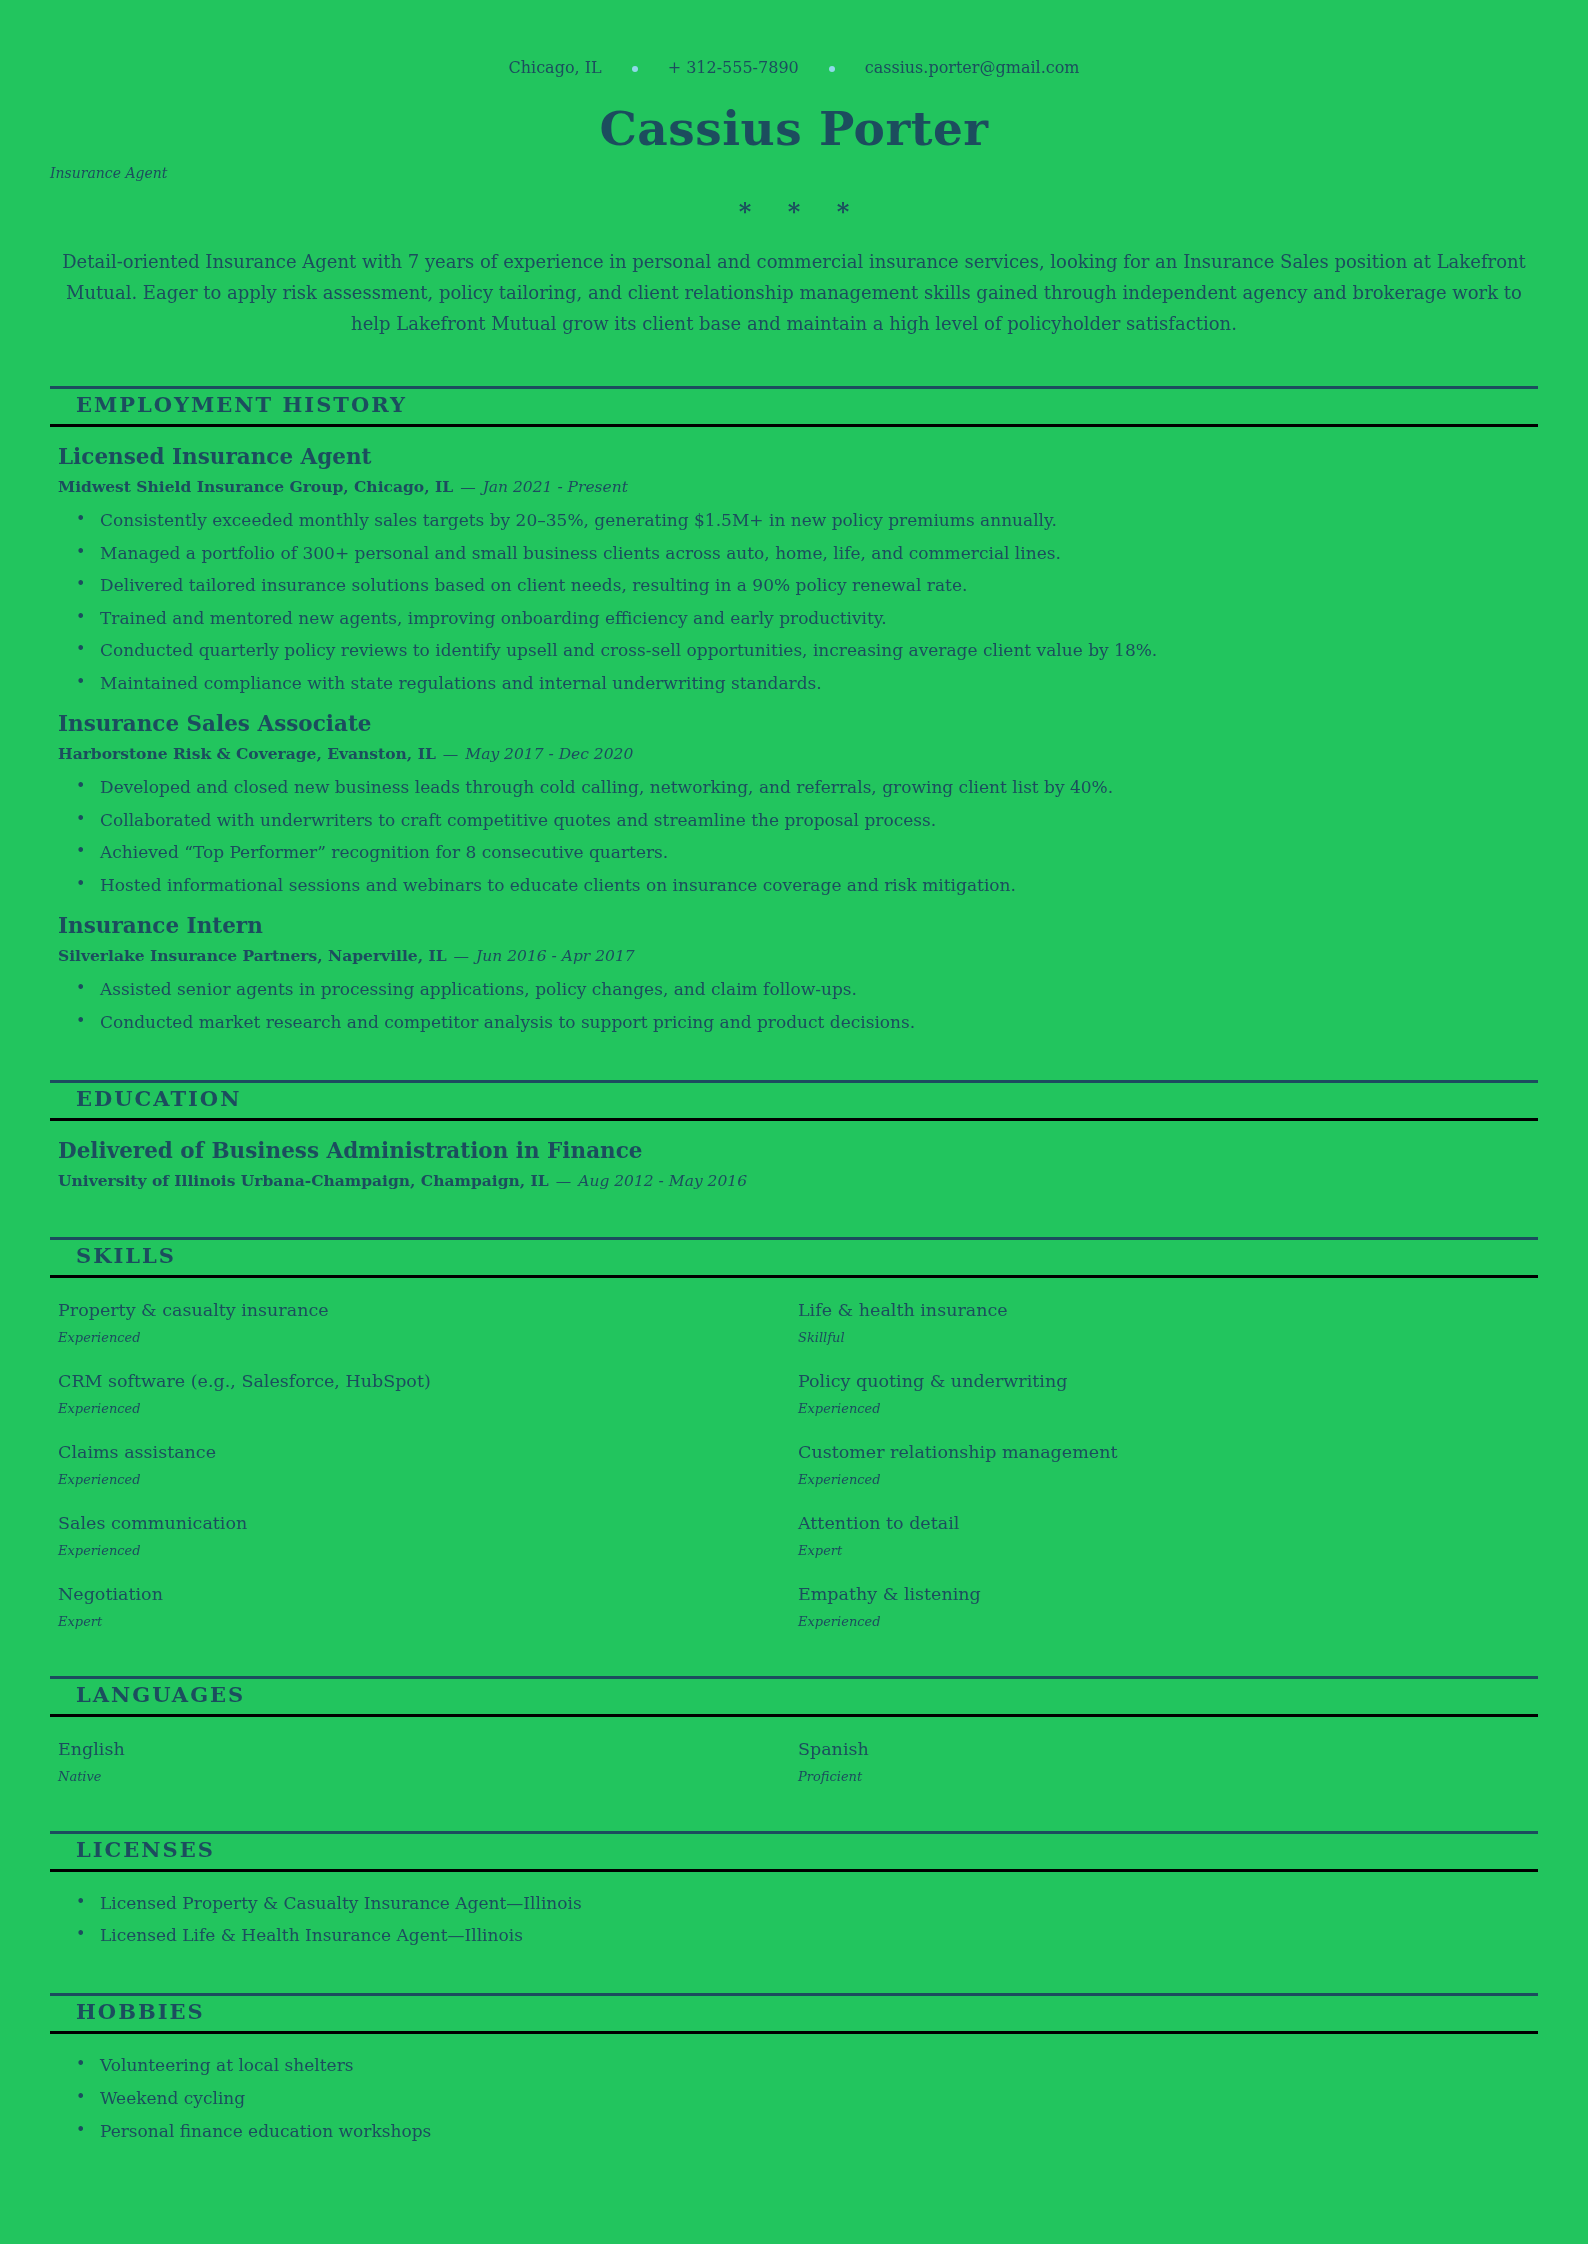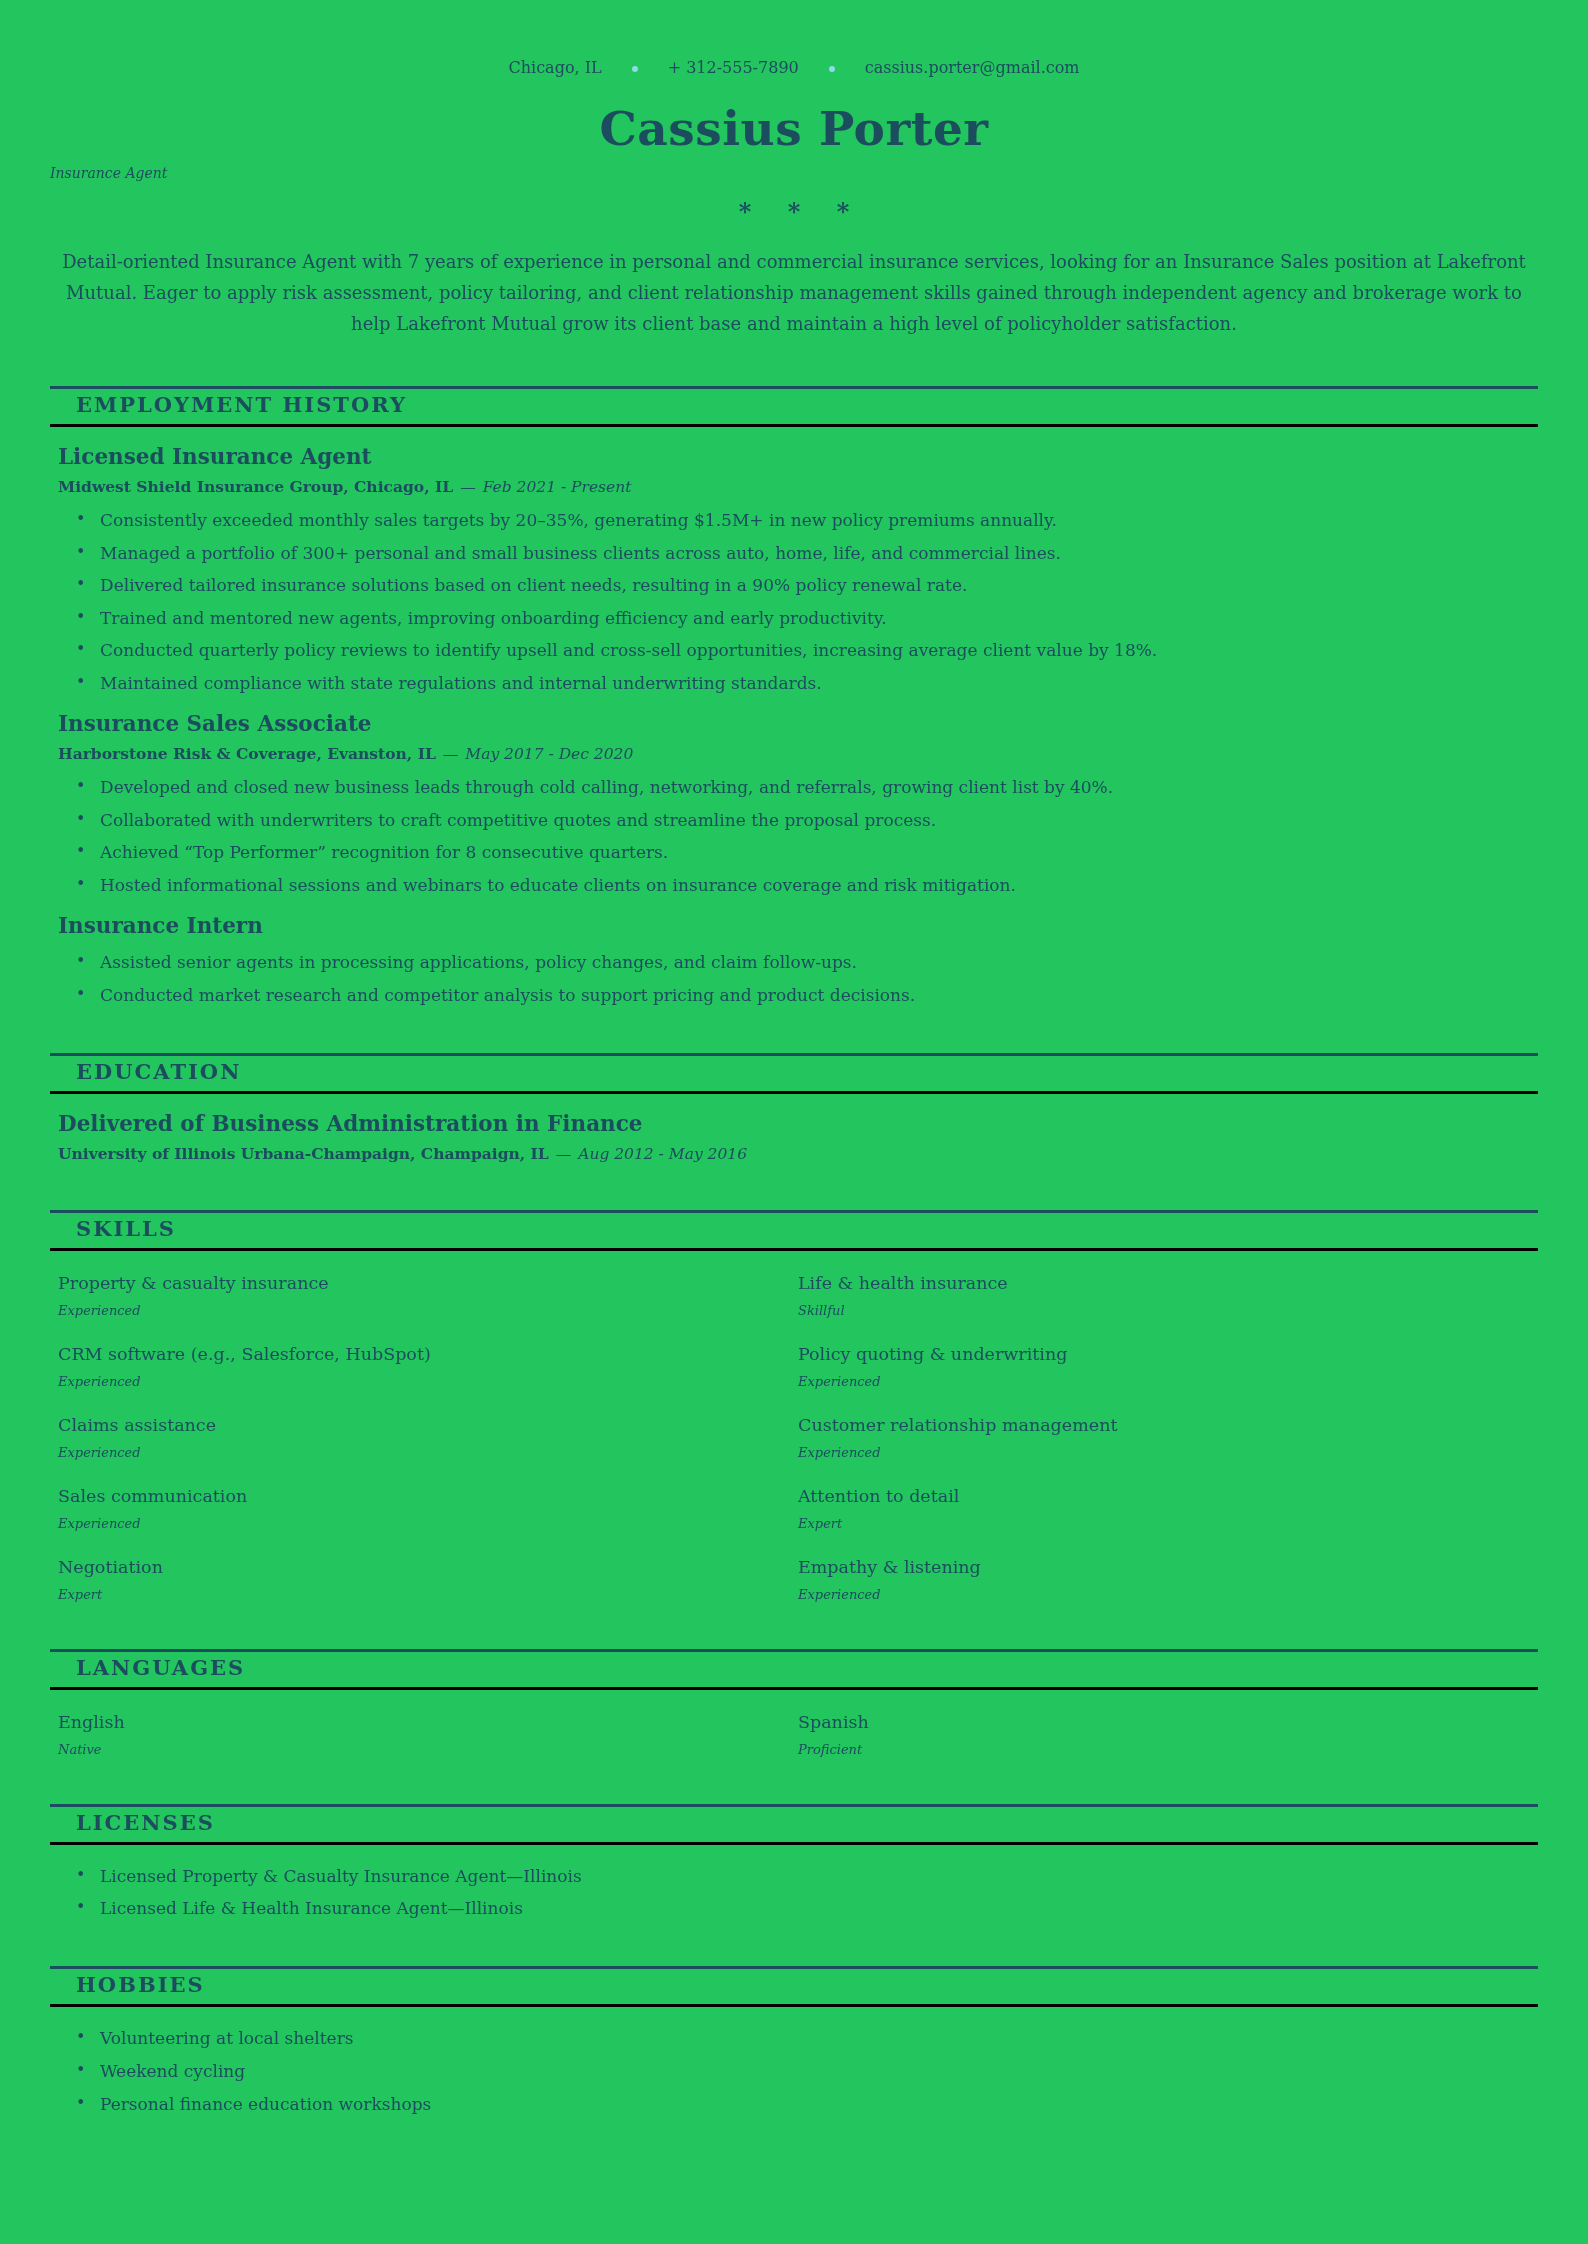--- a/index.html
+++ b/index.html
@@ -71,21 +71,21 @@
   <p class="summary">Detail-oriented Insurance Agent with 7 years of experience in personal and commercial insurance services, looking for an Insurance Sales position at Lakefront Mutual. Eager to apply risk assessment, policy tailoring, and client relationship management skills gained through independent agency and brokerage work to help Lakefront Mutual grow its client base and maintain a high level of policyholder satisfaction.</p>
 
   <section>
     <div class="sec-head">
       <h2>EMPLOYMENT HISTORY</h2>
     </div>
 
     <div class="job">
       <div class="entry-title">Licensed Insurance Agent</div>
       <div class="meta">
-        <span class="company">Midwest Shield Insurance Group, Chicago, IL</span><span class="dash">—</span><span class="dates">Feb 2021 - Present</span>
+        <span class="company">Midwest Shield Insurance Group, Chicago, IL</span><span class="dash">—</span><span class="dates">Jan 2021 - Present</span>
       </div>
       <ul class="bullets">
         <li>Consistently exceeded monthly sales targets by 20–35%, generating $1.5M+ in new policy premiums annually.</li>
         <li>Managed a portfolio of 300+ personal and small business clients across auto, home, life, and commercial lines.</li>
         <li>Delivered tailored insurance solutions based on client needs, resulting in a 90% policy renewal rate.</li>
         <li>Trained and mentored new agents, improving onboarding efficiency and early productivity.</li>
         <li>Conducted quarterly policy reviews to identify upsell and cross-sell opportunities, increasing average client value by 18%.</li>
         <li>Maintained compliance with state regulations and internal underwriting standards.</li>
       </ul>
     </div>
@@ -98,20 +98,23 @@
       <ul class="bullets">
         <li>Developed and closed new business leads through cold calling, networking, and referrals, growing client list by 40%.</li>
         <li>Collaborated with underwriters to craft competitive quotes and streamline the proposal process.</li>
         <li>Achieved “Top Performer” recognition for 8 consecutive quarters.</li>
         <li>Hosted informational sessions and webinars to educate clients on insurance coverage and risk mitigation.</li>
       </ul>
     </div>
 
     <div class="job">
       <div class="entry-title">Insurance Intern</div>
+      <div class="meta">
+        <span class="company">Silverlake Insurance Partners, Naperville, IL</span><span class="dash">—</span><span class="dates">Jun 2016 - Apr 2017</span>
+      </div>
       <ul class="bullets">
         <li>Assisted senior agents in processing applications, policy changes, and claim follow-ups.</li>
         <li>Conducted market research and competitor analysis to support pricing and product decisions.</li>
       </ul>
     </div>
   </section>
 
   <section>
     <div class="sec-head">
       <h2>EDUCATION</h2>

